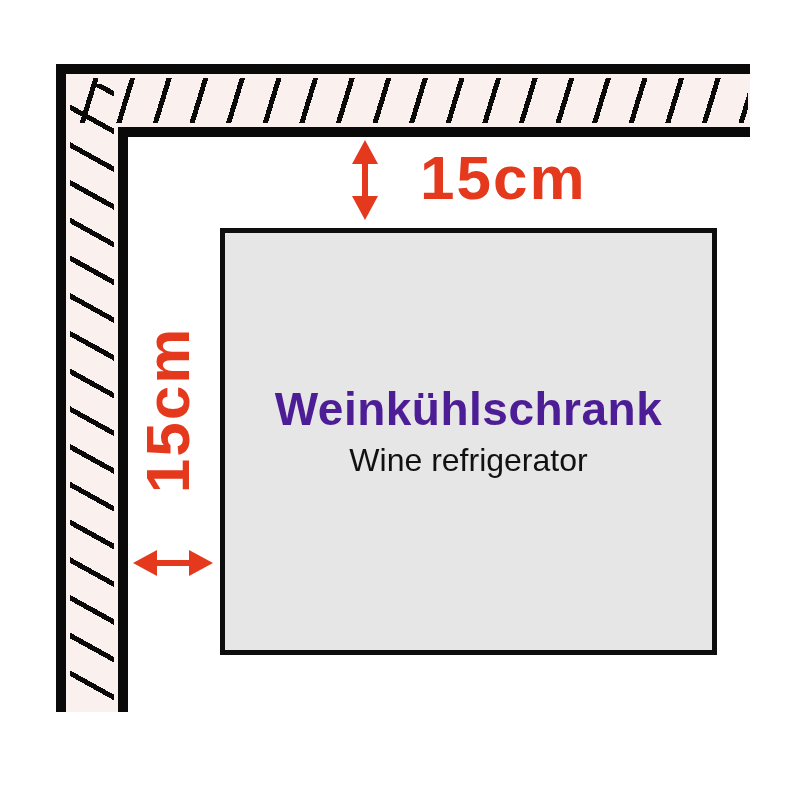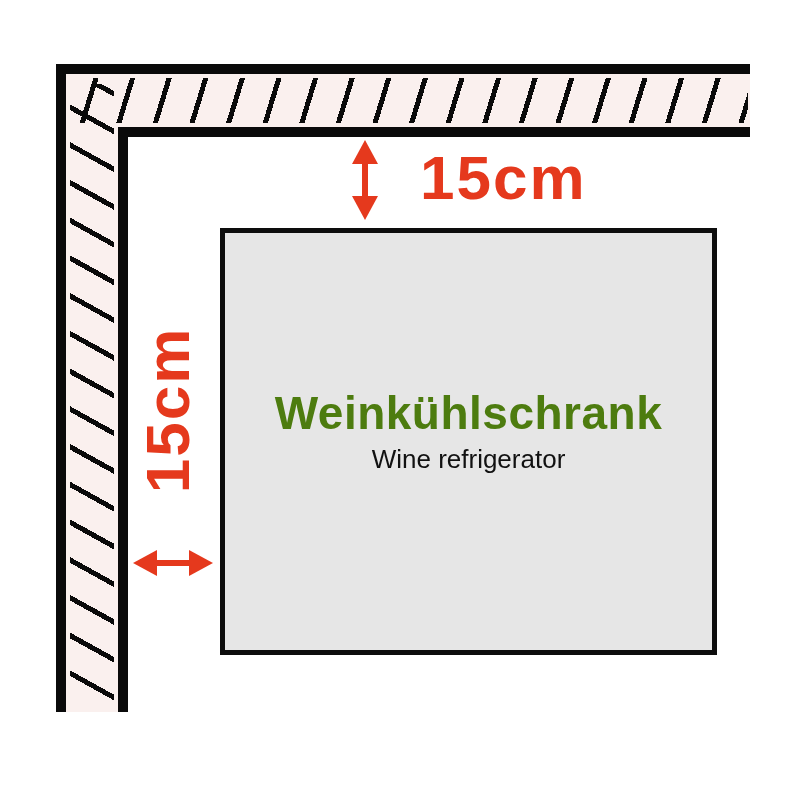--- a/index.html
+++ b/index.html
@@ -23,25 +23,25 @@
     left: 220px; top: 228px; width: 497px; height: 427px;
     box-sizing: border-box;
     background: var(--fridge-fill, #e6e6e6);
     border: 5px solid #0d0d0d;
     display: flex; flex-direction: column;
     align-items: center; justify-content: center;
     text-align: center;
   }
   .fridge-inner { transform: translateY(-10px); }
   .fridge-title {
-    font-size: 46px; font-weight: 700; color: #4d7c0f;
+    font-size: 46px; font-weight: 700; color: #4c1d95;
     line-height: 1.1; letter-spacing: 0.5px;
   }
   .fridge-subtitle {
-    font-size: 26px; font-weight: 400; color: #111;
+    font-size: 32px; font-weight: 400; color: #111;
     line-height: 1.2; margin-top: 6px;
   }
 
   
   .dim-label {
     color: var(--accent, #e5391d);
     font-weight: 700; font-size: 62px;
     letter-spacing: 2px; line-height: 1; white-space: nowrap;
   }
   .dim-top  { left: 420px; top: 147px; }

